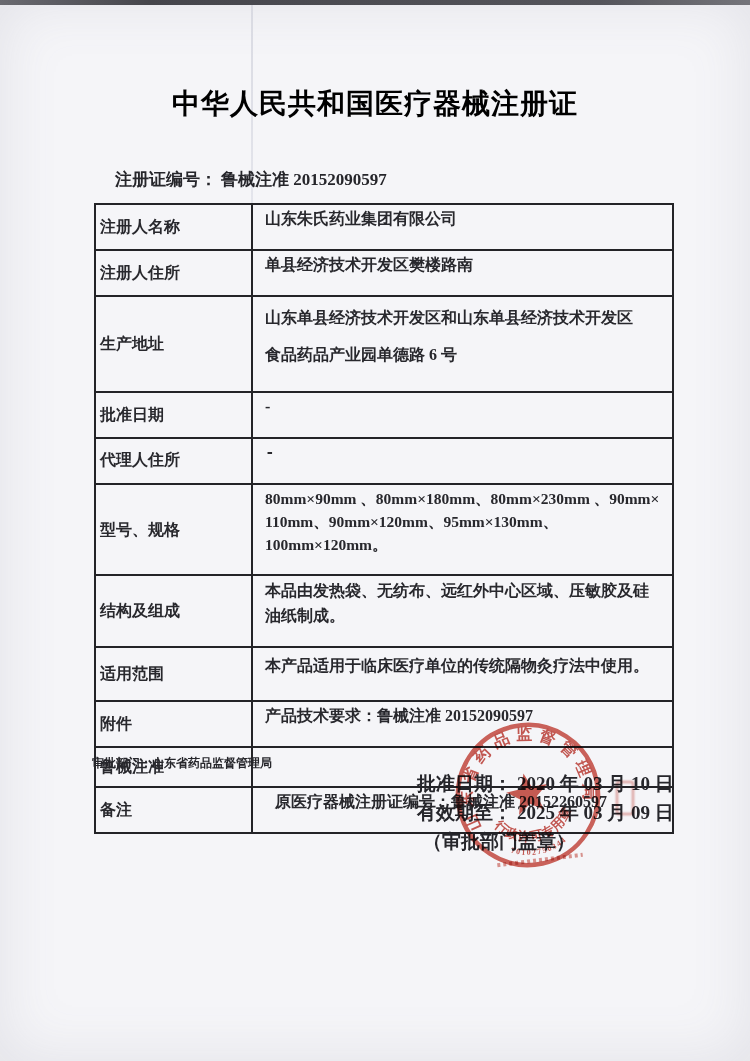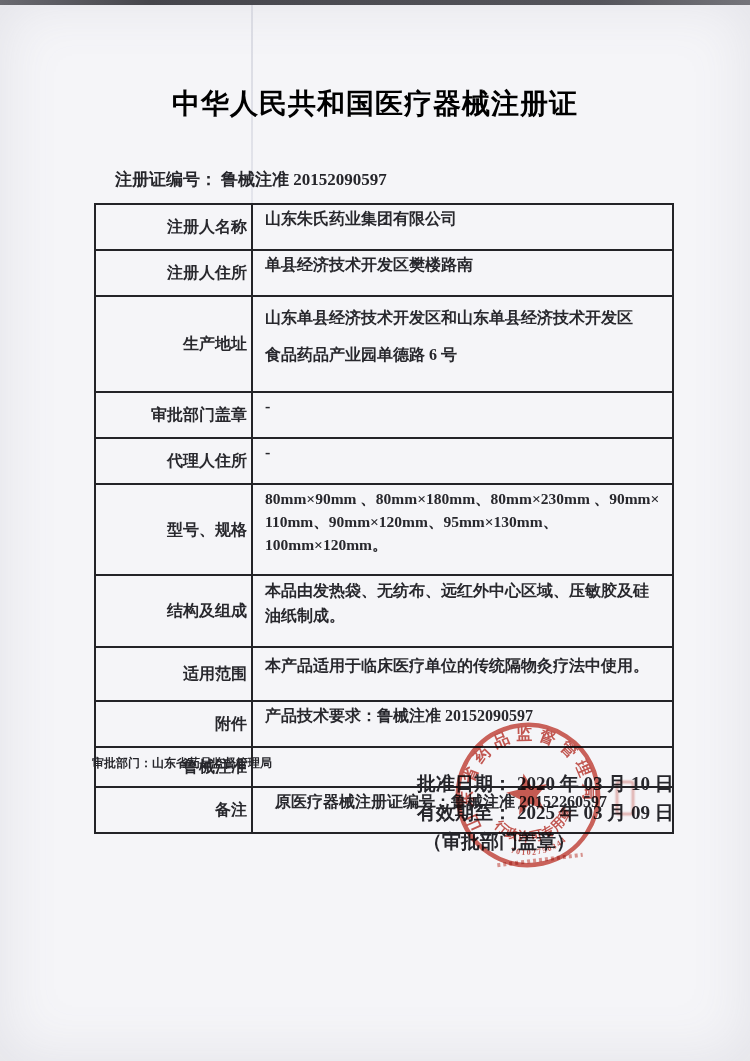--- a/index.html
+++ b/index.html
@@ -22,24 +22,24 @@
   .title { position:absolute; top:85px; left:0; width:100%; text-align:center;
     font-size:28px; font-weight:700; letter-spacing:1px; color:#000000; }
 
   .reg-line { position:absolute; left:115px; top:168px; font-size:17px; font-weight:700; }
   .reg-line .lab { margin-right:4px; }
 
   table.cert { position:absolute; left:94px; top:203px; width:580px;
     border-collapse:collapse; table-layout:fixed; }
   table.cert td { border:2px solid #232327; font-size:16px; font-weight:600;
     color:#28282d; line-height:24px; vertical-align:middle; }
-  td.lbl { width:147px; text-align:right; padding:0 4px; }
+  td.lbl { width:147px; text-align:left; padding:0 4px; }
   td.val { padding:2px 8px 18px 12px; white-space:pre-line; }
   tr.r1  { height:40px; } tr.r2  { height:46px; } tr.r3  { height:74px; }
-  tr.r4  { height:42px; } tr.r5  { height:40px; } tr.r6  { height:40px; }
+  tr.r4  { height:42px; } tr.r5  { height:40px;font-family:Liberation Mono, monospace; } tr.r6  { height:40px; }
   tr.r7  { height:50px; } tr.r8  { height:54px; } tr.r9  { height:54px; }
   tr.r10 { height:40px; } tr.r11 { height:40px; } tr.r12 { height:38px; }
   tr.r3 td.val { line-height:37px; }
   tr.r7 td.val { line-height:23px; font-size:15.5px; }
   tr.r8 td.val { line-height:25px; }
   tr.r12 td.val { padding-left:22px; }
 
   .dept { position:absolute; left:92px; top:755px; font-size:12px; font-weight:700; }
   .dates { position:absolute; left:417px; top:769px; font-size:19px; font-weight:700; }
   .dates .line { height:29px; line-height:29px; white-space:nowrap; }
@@ -79,21 +79,21 @@
       <tr class="r2">
         <td class="lbl">注册人住所</td>
         <td class="val">单县经济技术开发区樊楼路南</td>
       </tr>
       <tr class="r3">
         <td class="lbl">生产地址</td>
         <td class="val">山东单县经济技术开发区和山东单县经济技术开发区
 食品药品产业园单德路 6 号</td>
       </tr>
       <tr class="r4">
-        <td class="lbl">审批部门盖章</td>
+        <td class="lbl">批准日期</td>
         <td class="val">-</td>
       </tr>
       <tr class="r5">
         <td class="lbl">代理人住所</td>
         <td class="val">-</td>
       </tr>
       <tr class="r7">
         <td class="lbl">型号、规格</td>
         <td class="val">80mm×90mm 、80mm×180mm、80mm×230mm 、90mm×
 110mm、90mm×120mm、95mm×130mm、100mm×120mm。</td>

